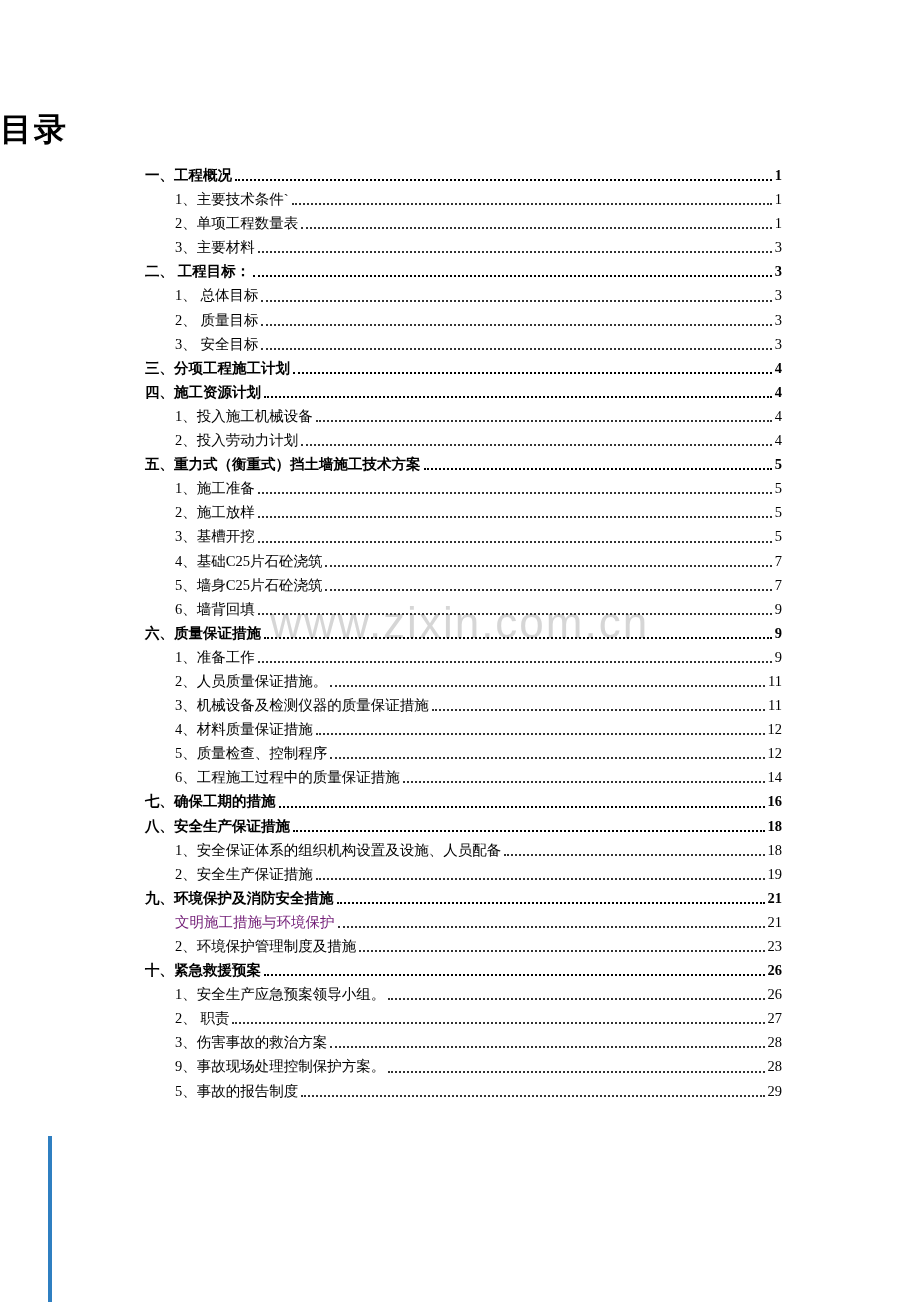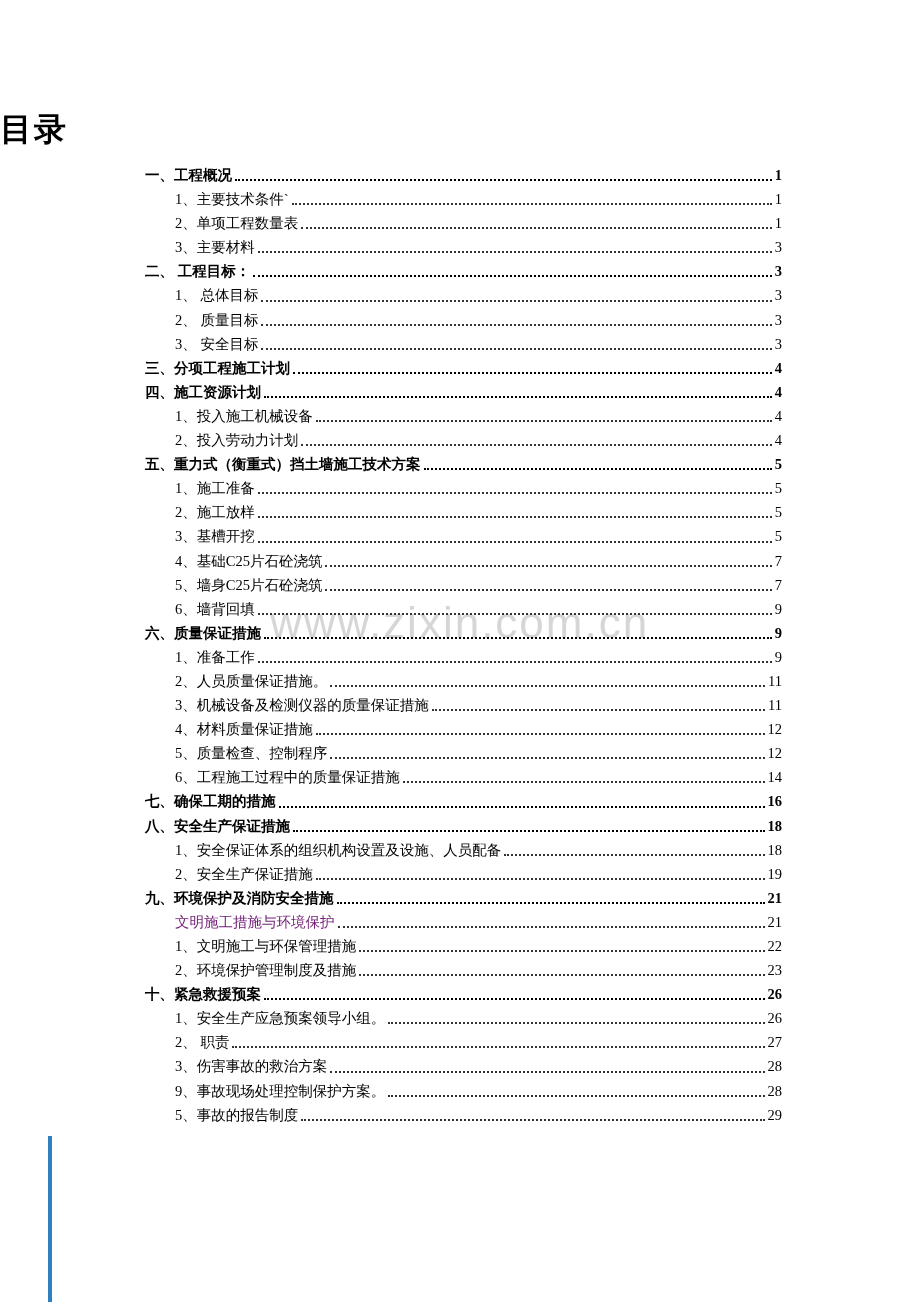--- a/index.html
+++ b/index.html
@@ -246,25 +246,20 @@
         <span class="label">九、环境保护及消防安全措施</span>
         <span class="leader"></span>
         <span class="pg">21</span>
       </div>
       <div class="row lvl1 muted">
         <span class="label">文明施工措施与环境保护</span>
         <span class="leader"></span>
         <span class="pg">21</span>
       </div>
       <div class="row lvl1">
-        <span class="label">1、文明施工与环保管理措施</span>
-        <span class="leader"></span>
-        <span class="pg">22</span>
-      </div>
-      <div class="row lvl1">
         <span class="label">2、环境保护管理制度及措施</span>
         <span class="leader"></span>
         <span class="pg">23</span>
       </div>
       <div class="row lvl0 bold">
         <span class="label">十、紧急救援预案</span>
         <span class="leader"></span>
         <span class="pg">26</span>
       </div>
       <div class="row lvl1">

